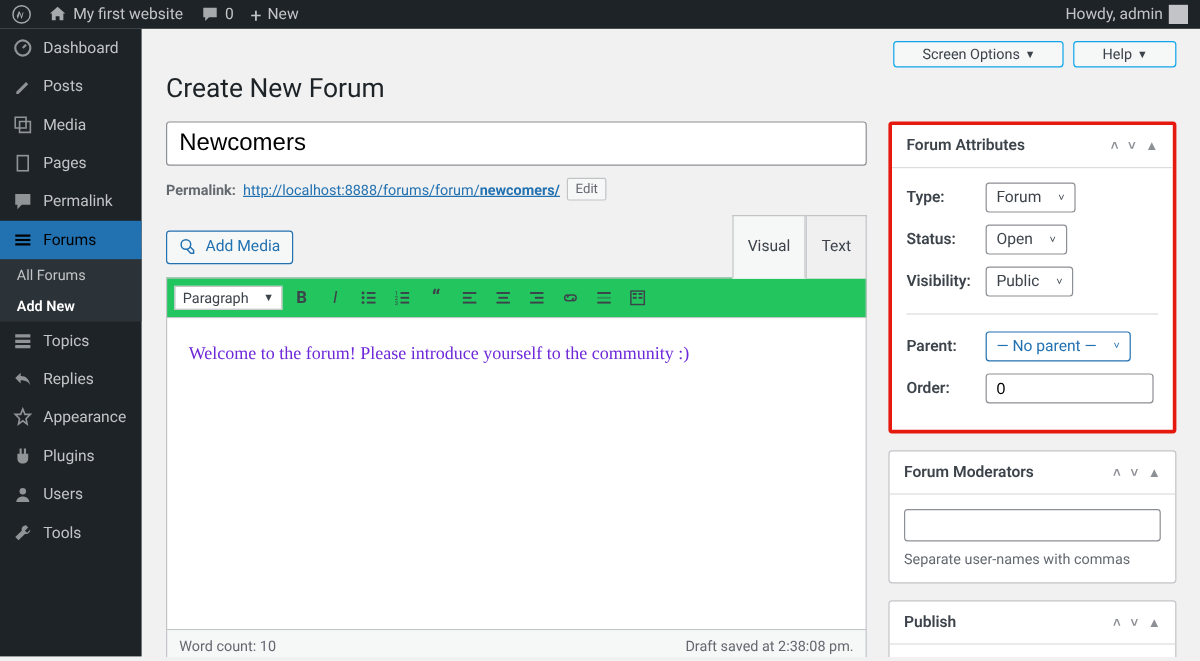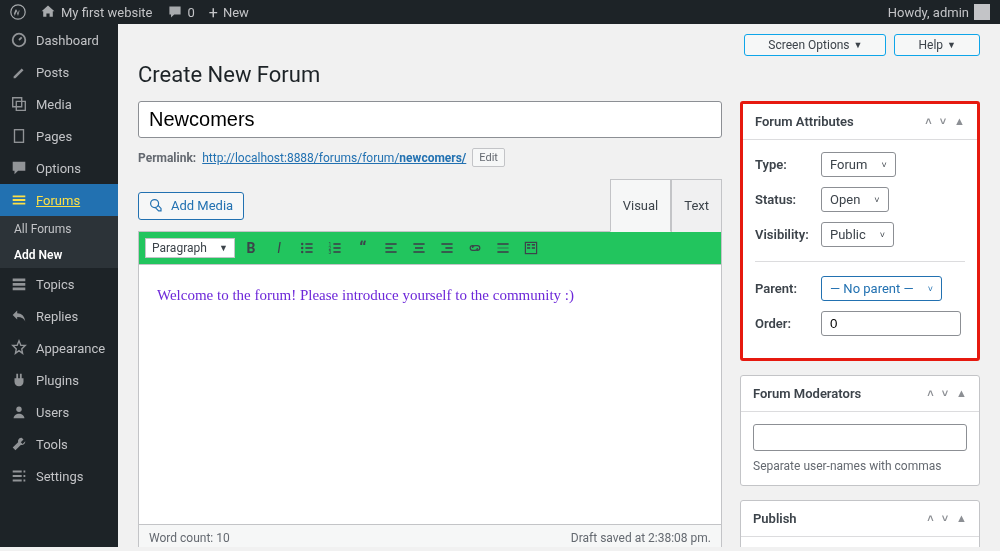--- a/index.html
+++ b/index.html
@@ -5,21 +5,21 @@
 * { margin: 0; padding: 0; box-sizing: border-box; }
 body { font-family: -apple-system, BlinkMacSystemFont, "Segoe UI", Roboto, sans-serif; font-size: 13px; background: #f1f1f1; color: #3c434a; width: 1000px; height: 551px; overflow: hidden; }
 .adminbar { height: 24px; background: #1d2327; color: #c3c4c7; display: flex; align-items: center; padding: 0 10px; font-size: 13px; justify-content: space-between; }
 .adminbar-left, .adminbar-right { display: flex; align-items: center; gap: 14px; }
 .ab-item { display: flex; align-items: center; gap: 5px; cursor: pointer; }
 .ab-item svg { width: 16px; height: 16px; fill: #a7aaad; }
 .avatar-box { width: 16px; height: 16px; background: #c3c4c7; }
 .layout { display: flex; height: 523px; }
 .sidebar { width: 118px; background: #1d2327; color: #c3c4c7; font-size: 13px; overflow: hidden; }
 .menu-item { display: flex; align-items: center; gap: 8px; padding: 7px 10px; cursor: pointer; position: relative; }
-.menu-item.active { background: #2271b1; color: #fde047; text-decoration: underline; }
+.menu-item.active { background: #2271b1; color: #000000; }
 .menu-item.active::after { content: ''; position: absolute; right: -7px; top: 50%; transform: translateY(-50%); border: 7px solid transparent; border-right-color: #f1f1f1; }
 .menu-item svg { width: 18px; height: 18px; fill: currentColor; opacity: 0.7; }
 .menu-item.active svg { opacity: 1; }
 .submenu { background: #2c3338; }
 .submenu-item { padding: 6px 10px 6px 14px; cursor: pointer; font-size: 12px; color: #c3c4c7; }
 .submenu-item.active { color: #fff; font-weight: 600; }
 .content { flex: 1; padding: 0 20px 20px; overflow: auto; position: relative; }
 .top-controls { display: flex; justify-content: flex-end; gap: 8px; padding: 10px 0 0; }
 .screen-btn { background: #f6f7f7; border: 1px solid #0ea5e9; padding: 3px 23px; font-size: 12px; border-radius: 3px; cursor: pointer; display: flex; align-items: center; gap: 4px; }
 h1.page-title { font-size: 22px; font-weight: 400; color: #1d2327; margin: 6px 0 14px; }
@@ -118,21 +118,21 @@
     <div class="menu-item">
         <svg viewBox="0 0 20 20">
           <rect x="5" y="3" width="10" height="14" fill="none" stroke="currentColor" stroke-width="1.5"></rect>
         </svg>
         <span>Pages</span>
       </div>
     <div class="menu-item">
         <svg viewBox="0 0 20 20">
           <path d="M3 3h14v10H9l-4 4v-4H3z"></path>
         </svg>
-        <span>Options</span>
+        <span>Permalink</span>
       </div>
     <div class="menu-item active">
         <svg viewBox="0 0 20 20">
           <path d="M3 5h14v2H3zm0 4h14v2H3zm0 4h14v2H3z"></path>
         </svg>
         <span>Forums</span>
       </div>
     <div class="submenu">
       <div class="submenu-item">All Forums</div>
       <div class="submenu-item active">Add New</div>
@@ -166,26 +166,20 @@
           <circle cx="10" cy="7" r="3"></circle>
           <path d="M4 17c0-3 3-5 6-5s6 2 6 5z"></path>
         </svg>
         <span>Users</span>
       </div>
     <div class="menu-item">
         <svg viewBox="0 0 20 20">
           <path d="M13 3a4 4 0 00-4 5l-6 6 3 3 6-6a4 4 0 005-4l-3 3-2-2 3-3z"></path>
         </svg>
         <span>Tools</span>
-      </div>
-    <div class="menu-item">
-        <svg viewBox="0 0 20 20">
-          <path d="M3 5h10M3 10h10M3 15h10M15 5h2M15 10h2M15 15h2" stroke="currentColor" stroke-width="2"></path>
-        </svg>
-        <span>Settings</span>
       </div>
   </div>
 
   <div class="content">
     <div class="top-controls">
       <div class="screen-btn">
           <span>Screen Options</span>
           <span class="chev">▼</span>
         </div>
       <div class="screen-btn">

